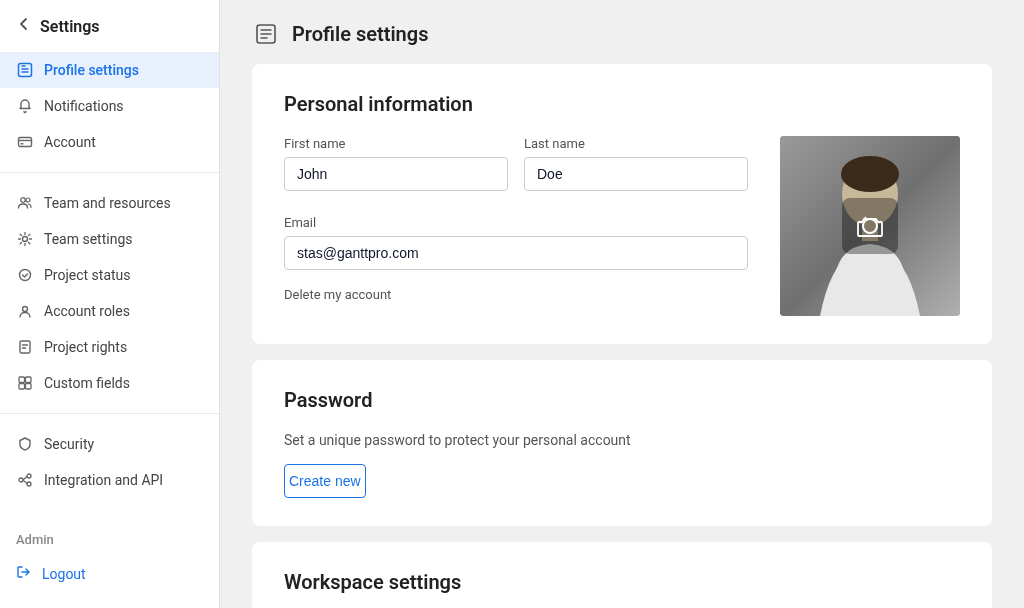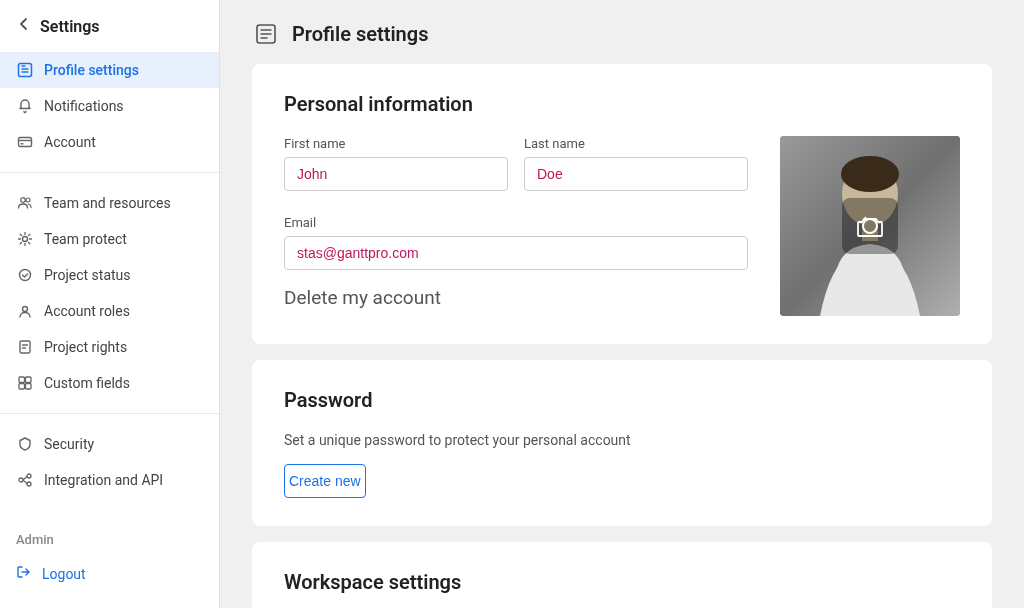--- a/index.html
+++ b/index.html
@@ -191,33 +191,33 @@
       font-size: 13px;
       color: #555;
       font-weight: 400;
     }
 
     .form-input {
       border: 1px solid #ccc;
       border-radius: 4px;
       padding: 8px 12px;
       font-size: 14px;
-      color: #be185d;
+      color: #0f172a;
       background: #fff;
       outline: none;
       width: 100%;
     }
 
     .email-row {
       margin-bottom: 16px;
     }
 
     .delete-account-link {
       color: #555;
-      font-size: 19px;
+      font-size: 13px;
       cursor: pointer;
       text-decoration: none;
     }
 
     
     .avatar-area {
       width: 180px;
       min-width: 180px;
       height: 180px;
       border-radius: 4px;
@@ -345,21 +345,21 @@
       <span>Team and resources</span>
     </div>
 
     <div class="nav-item">
       <span class="icon">
         <svg width="16" height="16" viewBox="0 0 16 16" fill="none">
           <circle cx="8" cy="8" r="2.5" stroke="#666" stroke-width="1.4"></circle>
           <path d="M8 1.5v2M8 12.5v2M1.5 8h2M12.5 8h2M3.2 3.2l1.4 1.4M11.4 11.4l1.4 1.4M3.2 12.8l1.4-1.4M11.4 4.6l1.4-1.4" stroke="#666" stroke-width="1.3" stroke-linecap="round"></path>
         </svg>
       </span>
-      <span>Team protect</span>
+      <span>Team settings</span>
     </div>
 
     <div class="nav-item">
       <span class="icon">
         <svg width="16" height="16" viewBox="0 0 16 16" fill="none">
           <circle cx="8" cy="8" r="5.5" stroke="#666" stroke-width="1.4"></circle>
           <path d="M5.5 8l2 2 3-3" stroke="#666" stroke-width="1.4" stroke-linecap="round" stroke-linejoin="round"></path>
         </svg>
       </span>
       <span>Project status</span>

